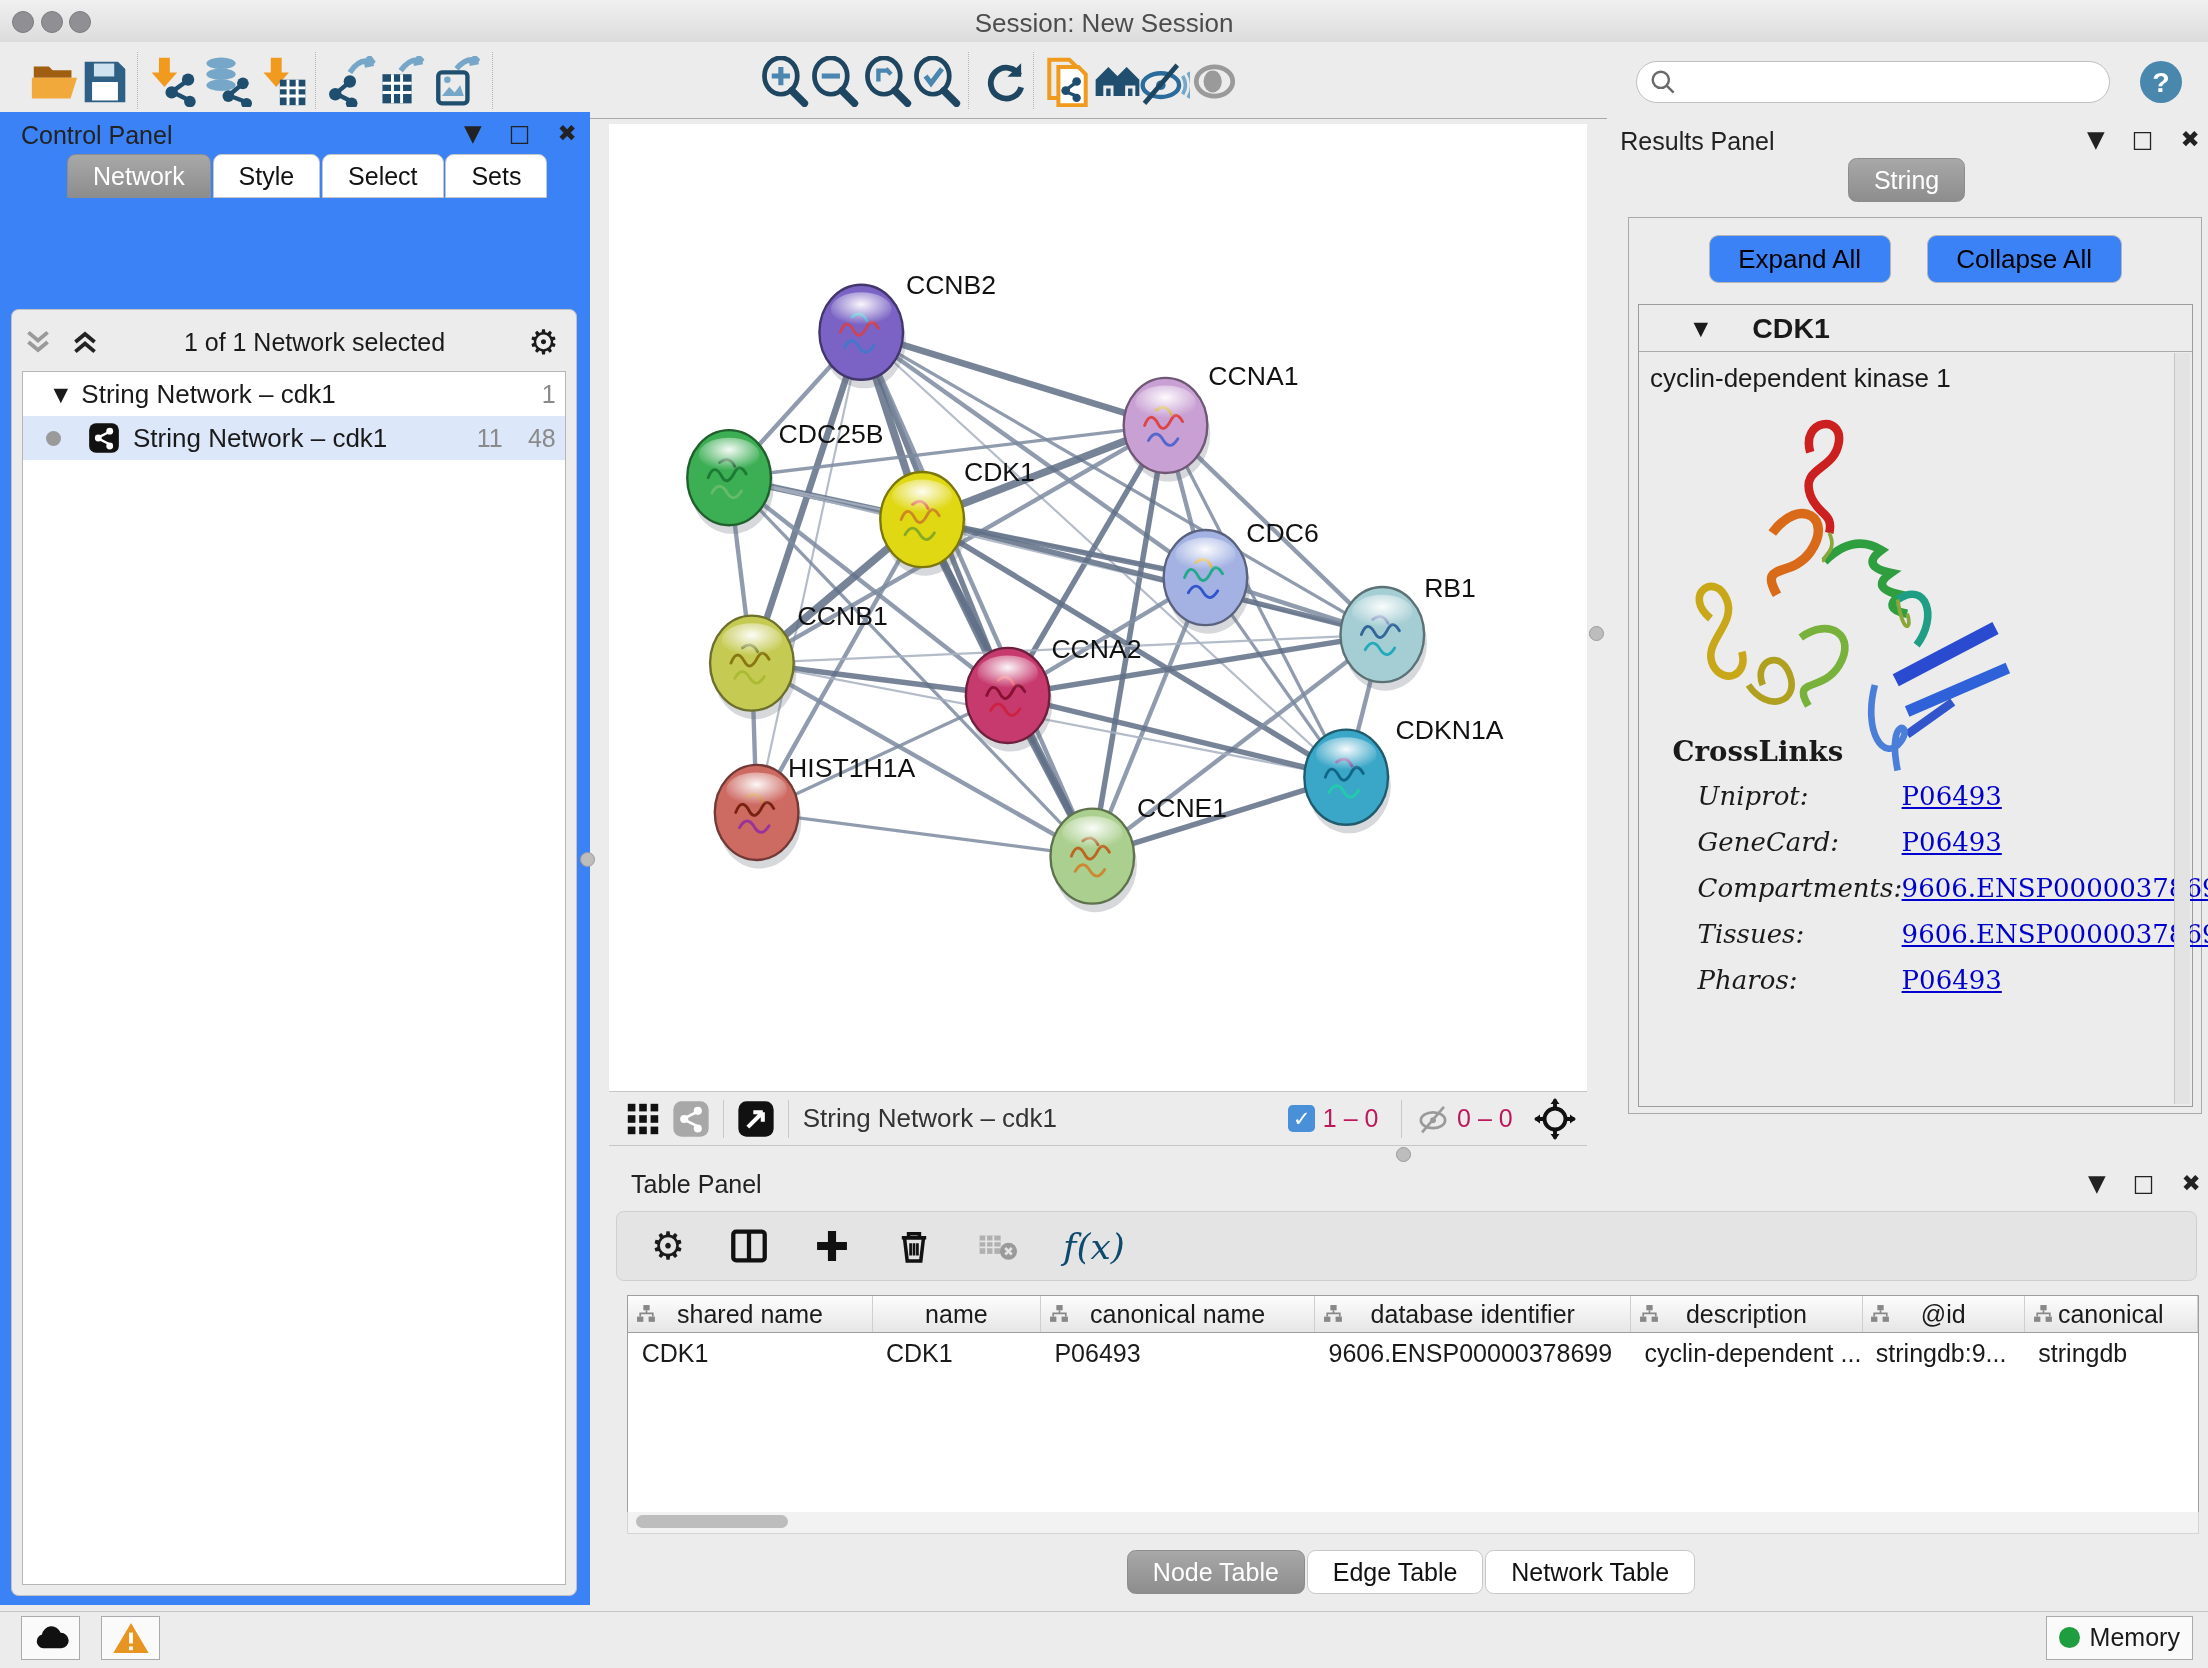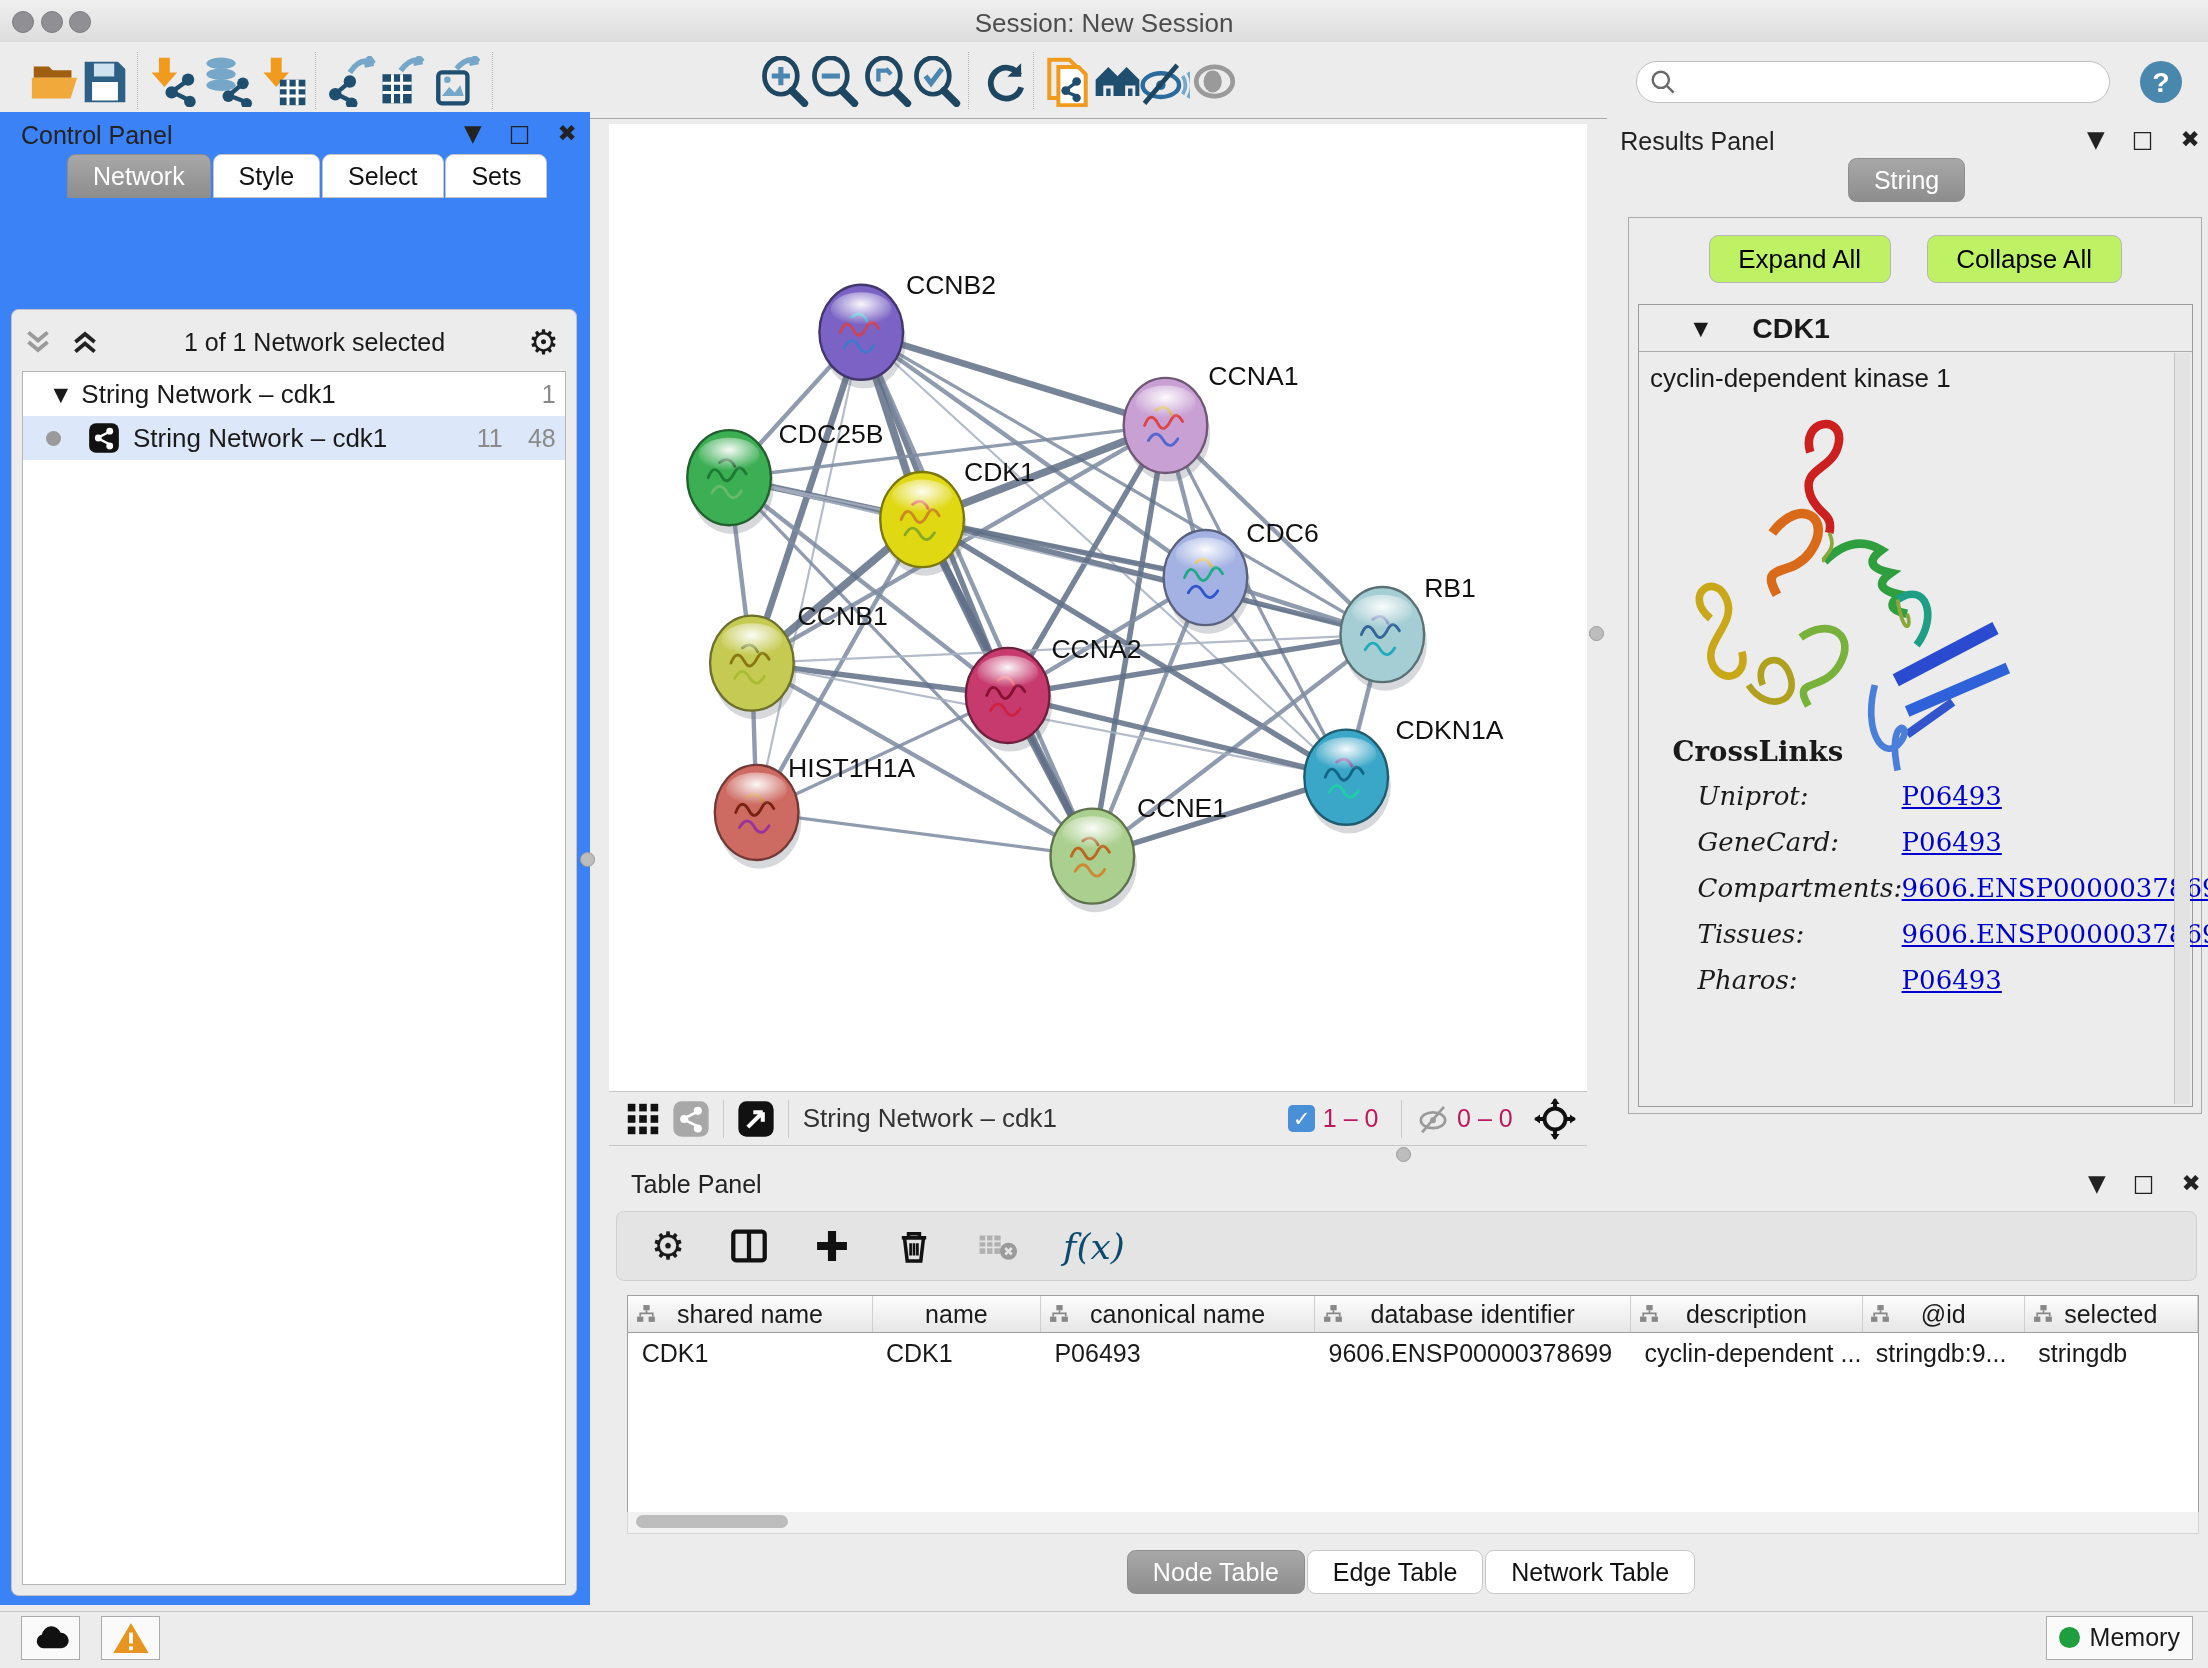--- a/index.html
+++ b/index.html
@@ -43,21 +43,21 @@
   #canvas{left:609px;top:124px;width:978px;height:967px;background:#fff;}
   #net-bar{left:609px;top:1091px;width:978px;height:53px;background:#ececec;border-top:1px solid #c6c6c6;
            border-bottom:1px solid #c6c6c6;display:flex;align-items:center;}
   #net-bar .vr{width:1px;height:38px;background:#c9c9c9;margin:0 13.3px;}
   #net-name{font-size:26px;color:#333;}
   .netcount{font-size:25px;color:#be185d;margin:0 9.5px 0 7.6px;}
   .splitter-dot{width:13.3px;height:13.3px;border-radius:50%;background:#bdbdbd;border:1px solid #9a9a9a;}
   
   #results-panel{left:1607px;top:118px;width:601px;height:1044px;background:#ececec;}
   #rp-box{position:absolute;left:21px;top:99px;right:5.7px;bottom:48px;border:1px solid #aaa;background:#ececec;}
-  .rp-btn{border:1px solid #b5b5b5;background:#bef264;border-radius:9.5px;font-size:26px;padding:7.6px 28.5px;}
+  .rp-btn{border:1px solid #b5b5b5;background:#3b82f6;border-radius:9.5px;font-size:26px;padding:7.6px 28.5px;}
   #rp-entry{position:absolute;left:8.6px;top:86px;right:8.6px;bottom:5.7px;border:1px solid #9c9c9c;background:#ececec;}
   #rp-entry-header{height:46px;border-bottom:1px solid #aaa;display:flex;align-items:center;}
   #rp-gene{font-size:28.5px;font-weight:bold;margin-left:44px;}
   #rp-desc{font-size:26px;padding:11.4px 11.4px 0 11.4px;border-bottom:0;}
   #crosslinks{position:absolute;left:34px;top:430px;font-family:"DejaVu Serif","Liberation Serif",serif;}
   #crosslinks .cl-title{font-size:27.6px;font-weight:bold;margin-bottom:13.3px;}
   .cl-row{display:flex;font-size:26px;margin-bottom:16px;}
   .cl-label{width:204px;margin-left:25px;font-style:italic;}
   .cl-link{color:#0000cc;text-decoration:underline;}
   #rp-scroll{position:absolute;right:1.9px;top:48px;bottom:1.9px;width:15px;background:#e3e3e3;border-left:1px solid #c5c5c5;}
@@ -658,21 +658,21 @@
             </svg>
             <span>@id</span>
           </div>
           <div class="th" style="width: 173px;">
             <svg class="hicon" width="21" height="21" viewBox="0 0 20 20">
               <rect x="7" y="1" width="6" height="5" fill="#888"></rect>
               <rect x="1" y="12" width="6" height="5" fill="#888"></rect>
               <rect x="12" y="12" width="6" height="5" fill="#888"></rect>
               <path d="M10 6v3M10 9H4v3M10 9h6v3" stroke="#888" stroke-width="1.6" fill="none"></path>
             </svg>
-            <span>selected</span>
+            <span>canonical</span>
           </div>
         </div>
       <div id="tp-body">
           <div class="td-row">
             <div class="td" style="width: 245px;">CDK1</div>
             <div class="td" style="width: 169px;">CDK1</div>
             <div class="td" style="width: 275px;">P06493</div>
             <div class="td" style="width: 317px;">9606.ENSP00000378699</div>
             <div class="td" style="width: 232px;">cyclin-dependent ...</div>
             <div class="td" style="width: 163px;">stringdb:9...</div>

